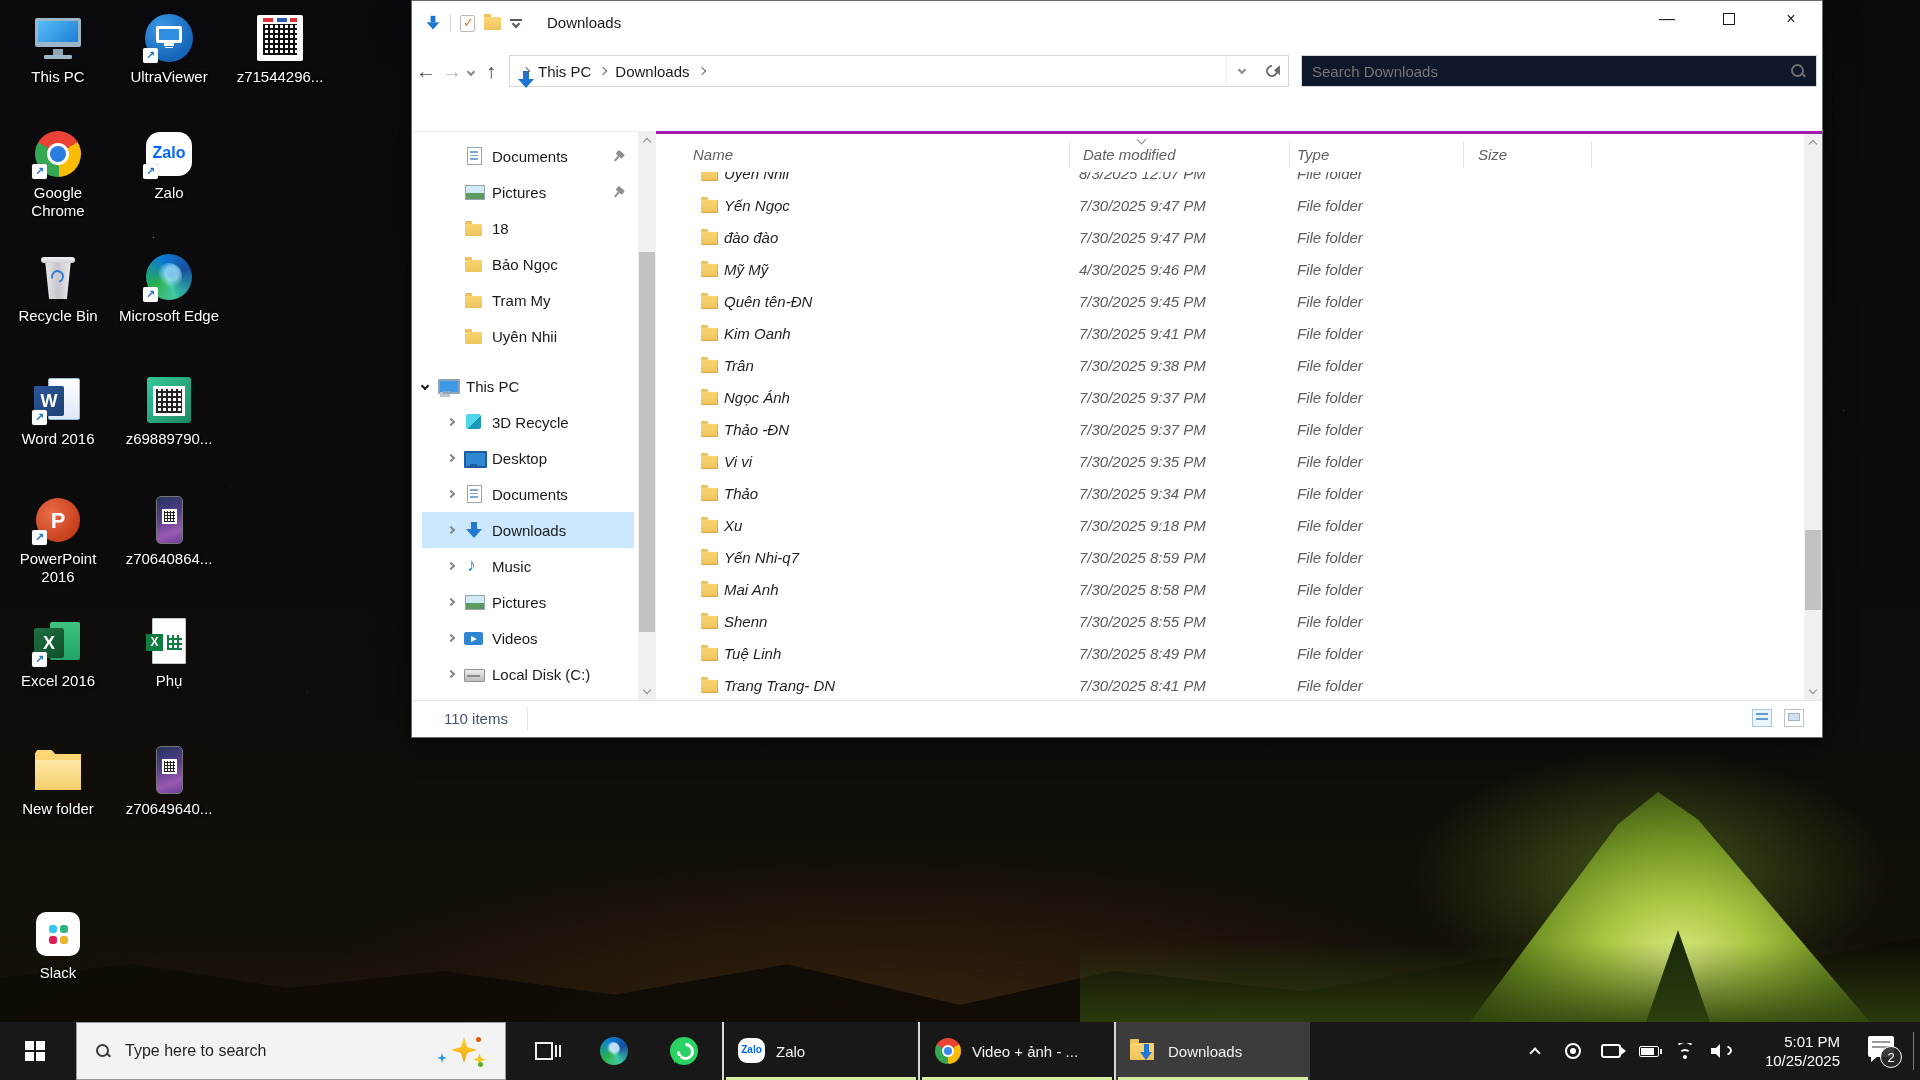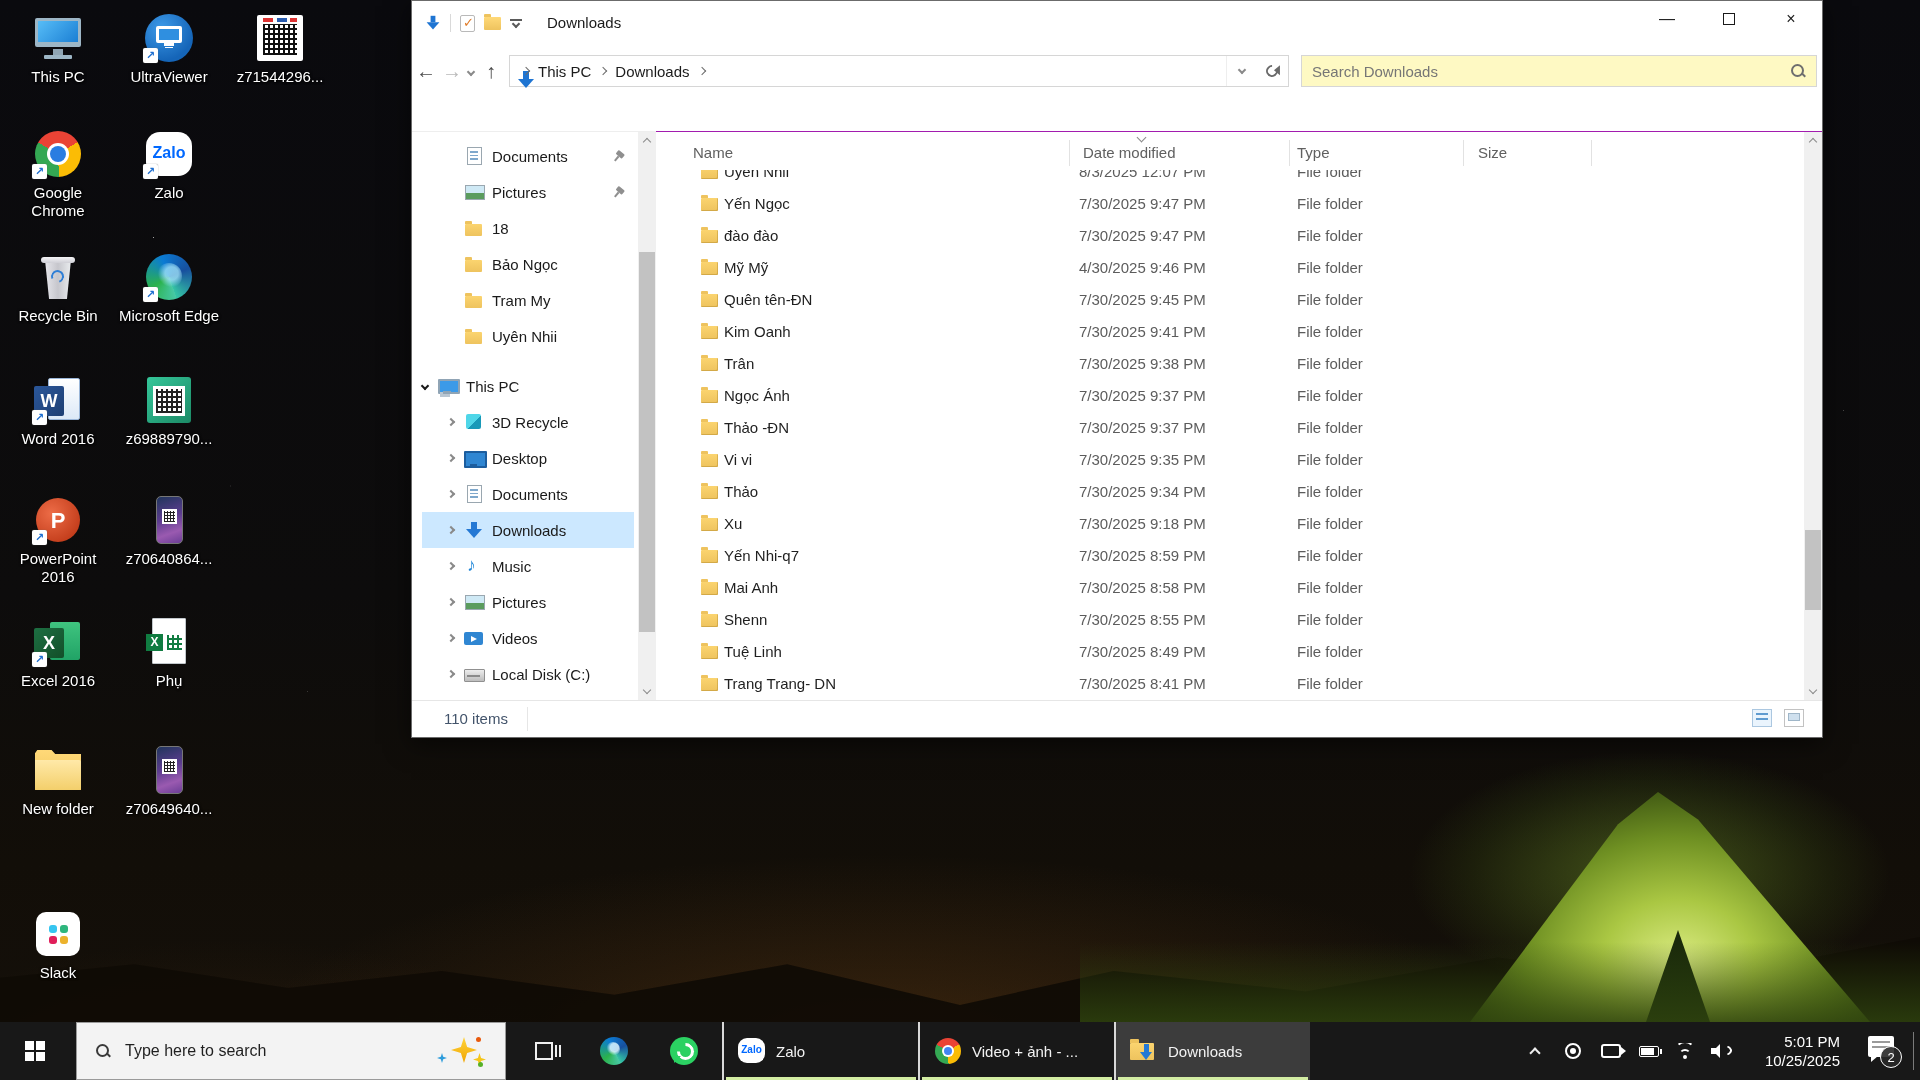--- a/index.html
+++ b/index.html
@@ -158,21 +158,21 @@
 .na-chev{left:56px;} .na-chev .chev{border-color:#8a8a8a; width:6px;height:6px;}
 .abox { position:absolute; left:97px; top:10px; width:780px; height:32px; border:1px solid #d6d6d6; background:#fff;
   display:flex; align-items:center; }
 .crumb-ic { margin-left:8px; }
 .crumb { padding:0 4px; color:#1b1b1b; }
 .csep { width:6px; height:6px; border-right:1.5px solid #6a6a6a; border-bottom:1.5px solid #6a6a6a; transform:rotate(-45deg); margin:0 5px; }
 .aright { margin-left:auto; display:flex; align-items:center; height:100%; }
 .adrop { width:30px; height:100%; display:flex; align-items:center; justify-content:center; border-left:1px solid #eee; }
 .refr { width:12px; height:12px; border:2px solid #6a6a6a; border-radius:50%; border-top-color:transparent; position:relative; transform:rotate(45deg); margin:0 10px; }
 .refr::after { content:""; position:absolute; right:-4px; top:-3px; border-left:5px solid transparent; border-right:5px solid transparent; border-top:6px solid #6a6a6a; transform:rotate(45deg); }
-.sbox { position:absolute; left:889px; top:10px; width:516px; height:32px; border:1px solid #d6d6d6; background:#fef9c3;
+.sbox { position:absolute; left:889px; top:10px; width:516px; height:32px; border:1px solid #d6d6d6; background:#0f172a;
   display:flex; align-items:center; color:#767676; }
 .sbox span { padding-left:10px; }
 .mag { margin-left:auto; margin-right:10px; position:relative; width:16px; height:16px; }
 .mag::before { content:""; position:absolute; left:1px; top:1px; width:9px; height:9px; border:2px solid #6e6e6e; border-radius:50%; }
 .mag::after { content:""; position:absolute; left:11px; top:11px; width:5px; height:2px; background:#6e6e6e; transform:rotate(45deg); }
 
 .main { position:absolute; top:130px; left:0; right:0; bottom:37px; display:flex; }
 .npane { position:relative; width:244px; border-top:1px solid #eee; }
 .nlist { position:absolute; left:10px; top:6px; width:212px; }
 .nitem { position:relative; height:36px; display:flex; align-items:center; }
@@ -214,21 +214,21 @@
 
 .vscroll { position:absolute; top:0; bottom:0; width:18px; background:#f0f0f0; }
 .npane .vscroll { right:0; }
 .sarr { position:absolute; left:0; width:18px; height:17px; display:flex; align-items:center; justify-content:center; }
 .sarr i { width:6px; height:6px; border-right:1.5px solid #8a8a8a; border-bottom:1.5px solid #8a8a8a; display:block; }
 .sarr.up i { transform:rotate(-135deg); margin-top:3px; }
 .sarr.dn i { transform:rotate(45deg); margin-top:-3px; }
 .sarr.up { top:0; } .sarr.dn { bottom:0; }
 .sthumb { position:absolute; left:1px; width:16px; background:#c2c2c2; }
 
-.farea { position:relative; flex:1; border-top:1px solid #a21caf; }
+.farea { position:relative; flex:1; border-top:3px solid #a21caf;font-style:italic; }
 .fhead { position:absolute; left:0; top:4px; right:18px; height:34px; color:#606060; }
 .fhead .hname { position:absolute; left:37px; top:8px; }
 .fhead .hdate { position:absolute; left:427px; top:8px; }
 .fhead .htype { position:absolute; left:641px; top:8px; }
 .fhead .hsize { position:absolute; left:822px; top:8px; }
 .hsep { position:absolute; top:4px; width:1px; height:26px; background:#e2e2e2; }
 .sortchev { position:absolute; left:482px; top:-2px; width:7px; height:7px; border-right:1.5px solid #8a8a8a; border-bottom:1.5px solid #8a8a8a; transform:rotate(45deg); }
 .frows { position:absolute; left:0; top:38px; right:18px; bottom:0; overflow:hidden; }
 .frow { display:flex; align-items:center; height:32px; position:relative; }
 .frow.clipped { margin-top:-15px; }

